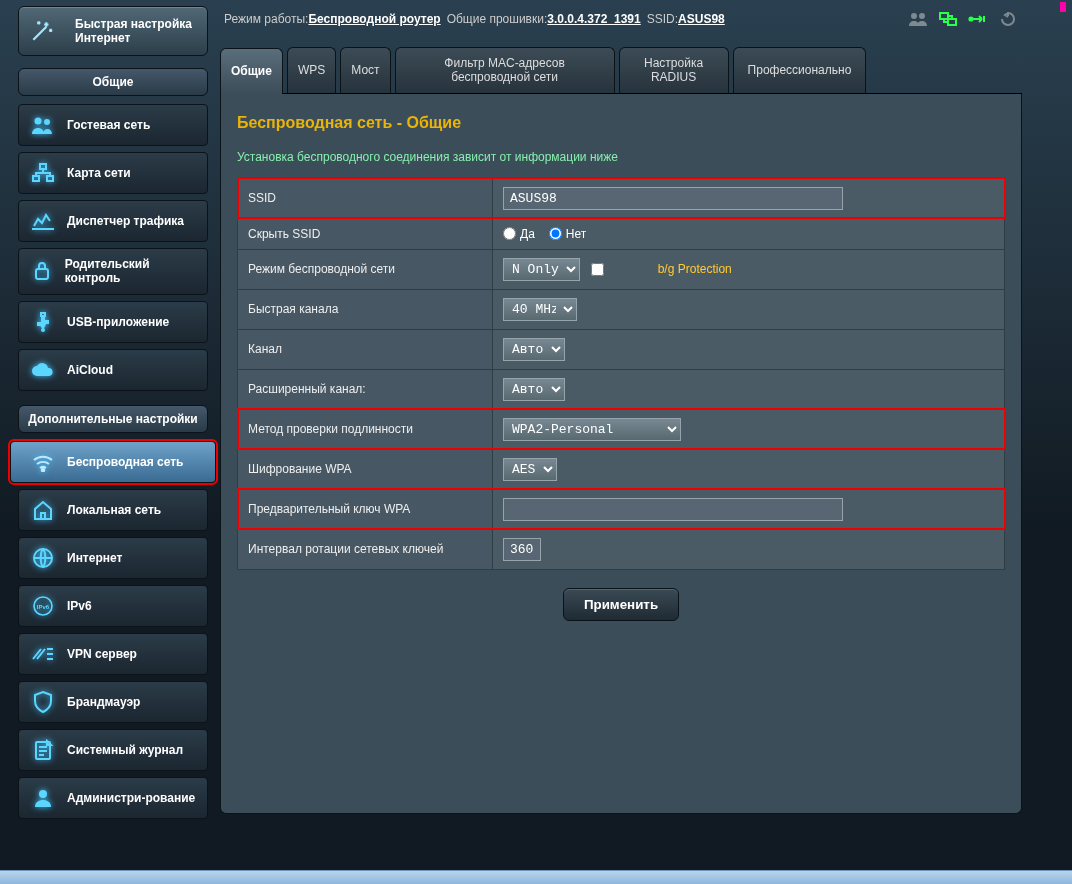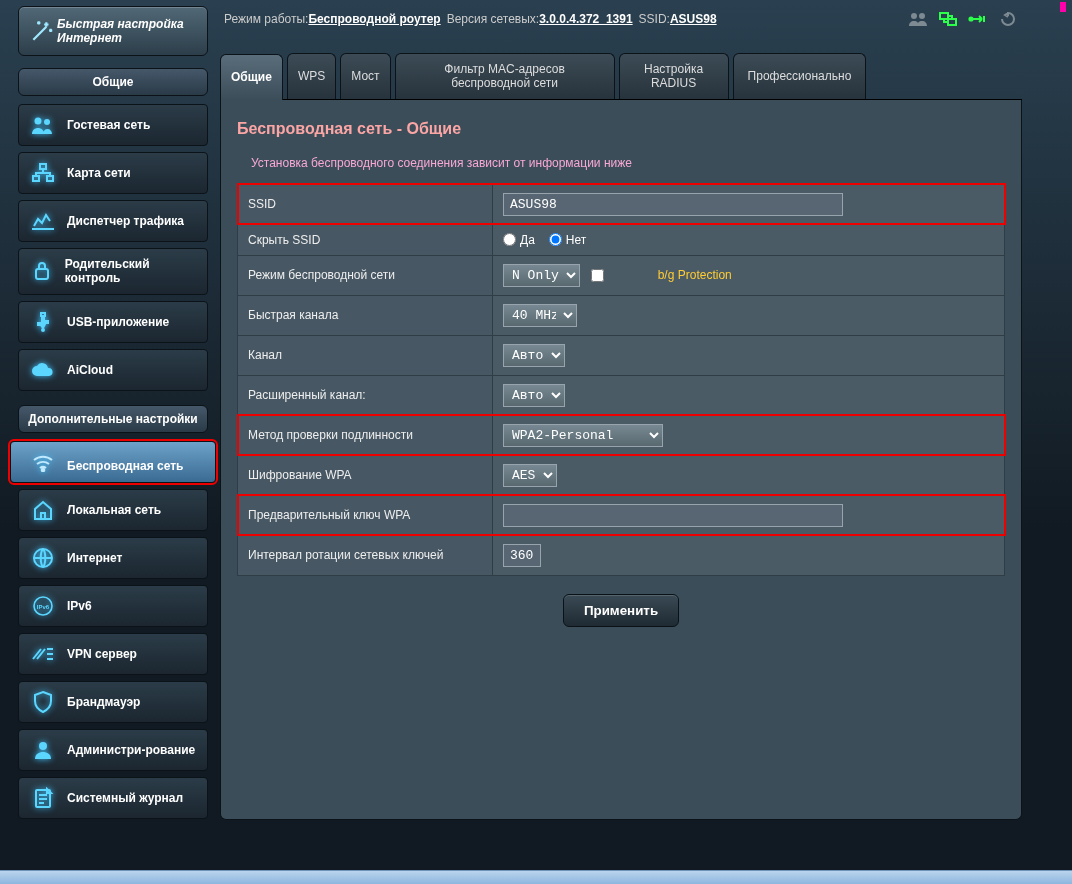--- a/index.html
+++ b/index.html
@@ -24,28 +24,27 @@
   }
   
   .sidebar { width: 190px; }
   .qis-btn {
     background: linear-gradient(180deg, #516876 0%, #2c3e4a 100%);
     border: 1px solid #0b1218;
     border-radius: 6px;
     padding: 8px 10px;
     display: flex;
     align-items: center;
-    gap: 2px;
+    gap: 20px;
     color: #fff;
     font-weight: bold;
     cursor: pointer;
     box-shadow: inset 0 1px 0 rgba(255,255,255,0.2);
     margin-bottom: 12px;
     min-height: 50px;
-    font-style: italic;
   }
   .qis-btn .wand { width: 26px; height: 26px; }
   .section-header {
     background: linear-gradient(180deg, #45586a 0%, #2a3a47 100%);
     border: 1px solid #0b1218;
     border-radius: 6px;
     text-align: center;
     padding: 6px;
     font-weight: bold;
     margin-bottom: 8px;
@@ -75,21 +74,21 @@
     color: #5bd6ff;
   }
   .nav-icon svg { filter: drop-shadow(0 0 3px #3fc4ff); }
   .nav-label { line-height: 1.2; }
 
   .highlight-red { outline: 2px solid #e00; outline-offset: 0; }
 
   
   .main { flex: 1; }
   .topbar {
-    padding: 4px 4px 25px 4px;
+    padding: 4px 4px 19px 4px;
     display: flex;
     align-items: center;
     gap: 0;
     color: #ddd;
     font-size: 12px;
   }
   .topbar a { color: #fff; text-decoration: underline; font-weight: bold; }
   .topbar-label { color: #ccc; }
   .topbar-spacer { flex: 1; }
   .status-icons { display: flex; gap: 10px; align-items:center; }
@@ -124,23 +123,23 @@
 
   .panel {
     background: #3b4d59;
     border: 1px solid #0b1218;
     border-top: none;
     padding: 14px 16px 26px 16px;
     min-height: 720px;
     border-radius: 0 0 6px 6px;
   }
   .panel h2 {
-    font-size: 16px; color:#fca5a5; font-weight:bold; margin: 6px 0 18px 0;
-  }
-  .panel .subtitle { color: #f9a8d4; margin-bottom: 14px; margin-left: 14px; }
+    font-size: 16px; color:#eab308; font-weight:bold; margin: 6px 0 18px 0;
+  }
+  .panel .subtitle { color: #86efac; margin-bottom: 14px; }
 
   table.form {
     width: 100%;
     border-collapse: collapse;
     background: #4b5b66;
   }
   table.form td {
     border: 1px solid #2f3d46;
     padding: 8px 10px;
     vertical-align: middle;
@@ -261,21 +260,21 @@
         <span class="nav-icon">
             <svg width="26" height="18" viewBox="0 0 26 18" fill="#5bd6ff">
               <path d="M7 15a5 5 0 010-10 6 6 0 0111 2 4 4 0 011 8H7z"></path>
             </svg>
           </span>
         <span class="nav-label">AiCloud</span>
       </div>
 
       <div class="section-header" style="margin-top:14px">Дополнительные настройки</div>
 
-      <div class="nav-item active highlight-red" style="margin-left:-8px;margin-right:-8px;padding-left:18px;align-items:flex-end;">
+      <div class="nav-item active highlight-red" style="margin-left:-8px;margin-right:-8px;padding-left:18px;">
         <span class="nav-icon">
             <svg width="24" height="20" viewBox="0 0 24 20" fill="none" stroke="#bfe9ff" stroke-width="2">
               <path d="M3 8a14 14 0 0118 0M6 12a10 10 0 0112 0M9 16a5 5 0 016 0"></path>
               <circle cx="12" cy="18" r="1.3" fill="#bfe9ff"></circle>
             </svg>
           </span>
         <span class="nav-label">Беспроводная сеть</span>
       </div>
       <div class="nav-item">
         <span class="nav-icon">
@@ -315,44 +314,44 @@
       <div class="nav-item">
         <span class="nav-icon">
             <svg width="22" height="24" viewBox="0 0 22 24" fill="none" stroke="#5bd6ff" stroke-width="2">
               <path d="M11 2l8 3v6c0 6-4 9-8 11-4-2-8-5-8-11V5l8-3z"></path>
             </svg>
           </span>
         <span class="nav-label">Брандмауэр</span>
       </div>
       <div class="nav-item">
         <span class="nav-icon">
+            <svg width="22" height="22" viewBox="0 0 22 22" fill="none" stroke="#5bd6ff" stroke-width="2">
+              <rect x="4" y="3" width="14" height="17" rx="1"></rect>
+              <path d="M7 8h8M7 12h8M7 16h5M15 2l4 4-4 0z"></path>
+            </svg>
+          </span>
+        <span class="nav-label">Системный журнал</span>
+      </div>
+      <div class="nav-item">
+        <span class="nav-icon">
             <svg width="22" height="22" viewBox="0 0 22 22" fill="#5bd6ff">
               <circle cx="11" cy="7" r="4"></circle>
               <path d="M3 20c0-5 4-7 8-7s8 2 8 7H3z"></path>
             </svg>
           </span>
         <span class="nav-label">Администри-рование</span>
-      </div>
-      <div class="nav-item">
-        <span class="nav-icon">
-            <svg width="22" height="22" viewBox="0 0 22 22" fill="none" stroke="#5bd6ff" stroke-width="2">
-              <rect x="4" y="3" width="14" height="17" rx="1"></rect>
-              <path d="M7 8h8M7 12h8M7 16h5M15 2l4 4-4 0z"></path>
-            </svg>
-          </span>
-        <span class="nav-label">Системный журнал</span>
       </div>
     </div>
 
     <div class="main">
       <div class="topbar">
         <span class="topbar-label">Режим работы:</span>
         <a href="#">Беспроводной роутер</a>
         <span style="width:6px"></span>
-        <span class="topbar-label">Версия сетевых:</span>
+        <span class="topbar-label">Общие прошивки:</span>
         <a href="#">3.0.0.4.372_1391</a>
         <span style="width:6px"></span>
         <span class="topbar-label">SSID:</span>
         <a href="#">ASUS98</a>
         <span class="topbar-spacer"></span>
         <div class="status-icons">
           <span>
               <svg width="20" height="16" viewBox="0 0 20 16" fill="#7d8a92">
                 <circle cx="6" cy="5" r="3"></circle>
                 <circle cx="14" cy="5" r="3"></circle>
@@ -429,21 +428,21 @@
           <tr>
             <td class="label">Канал</td>
             <td><select class="sel"><option>Авто</option></select></td>
           </tr>
           <tr>
             <td class="label">Расширенный канал:</td>
             <td><select class="sel"><option>Авто</option></select></td>
           </tr>
           <tr class="row-hl">
             <td class="label">Метод проверки подлинности</td>
-            <td><select class="sel" style="width:160px"><option>WPA2-Personal</option></select></td>
+            <td><select class="sel" style="width:178px"><option>WPA2-Personal</option></select></td>
           </tr>
           <tr>
             <td class="label">Шифрование WPA</td>
             <td><select class="sel"><option>AES</option></select></td>
           </tr>
           <tr class="row-hl">
             <td class="label">Предварительный ключ WPA</td>
             <td><input class="txt" style="width: 340px;" value=""></td>
           </tr>
           <tr>

